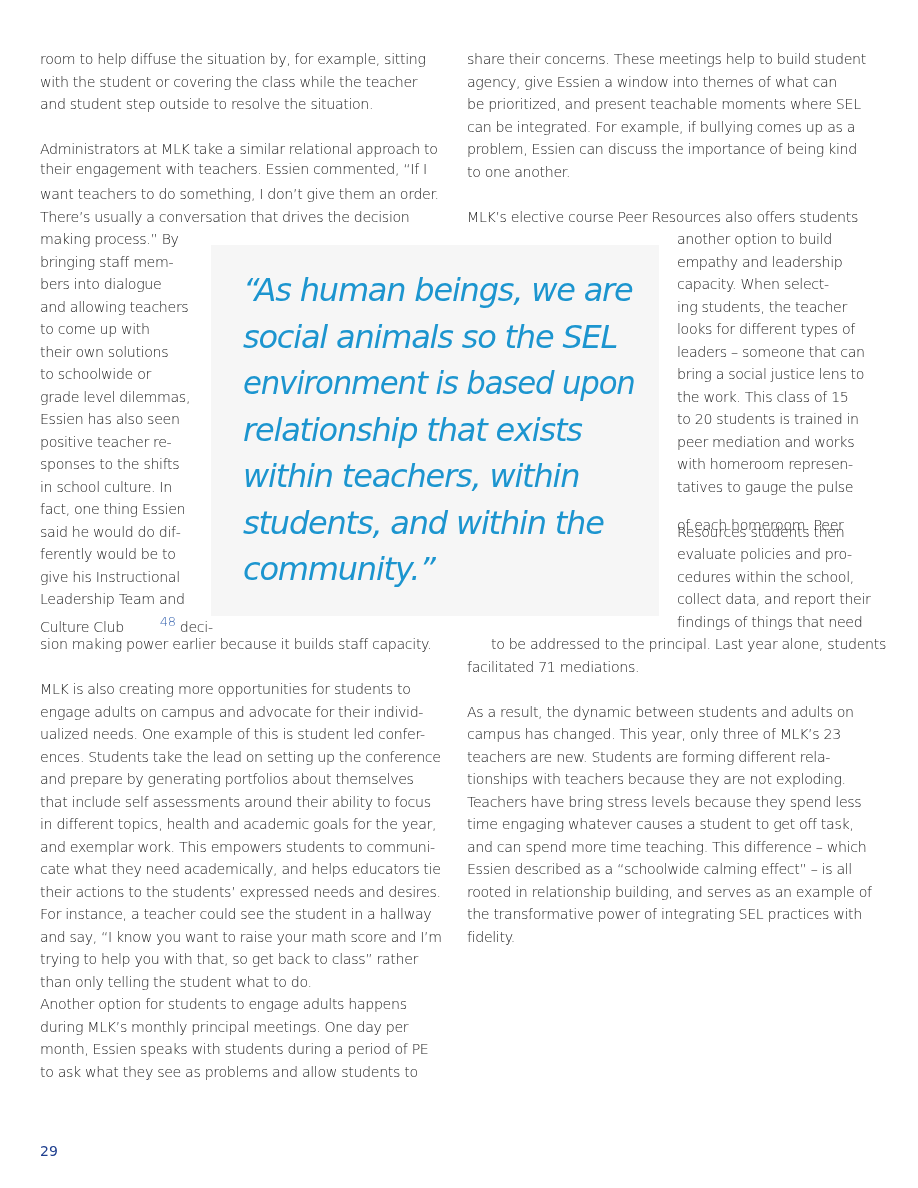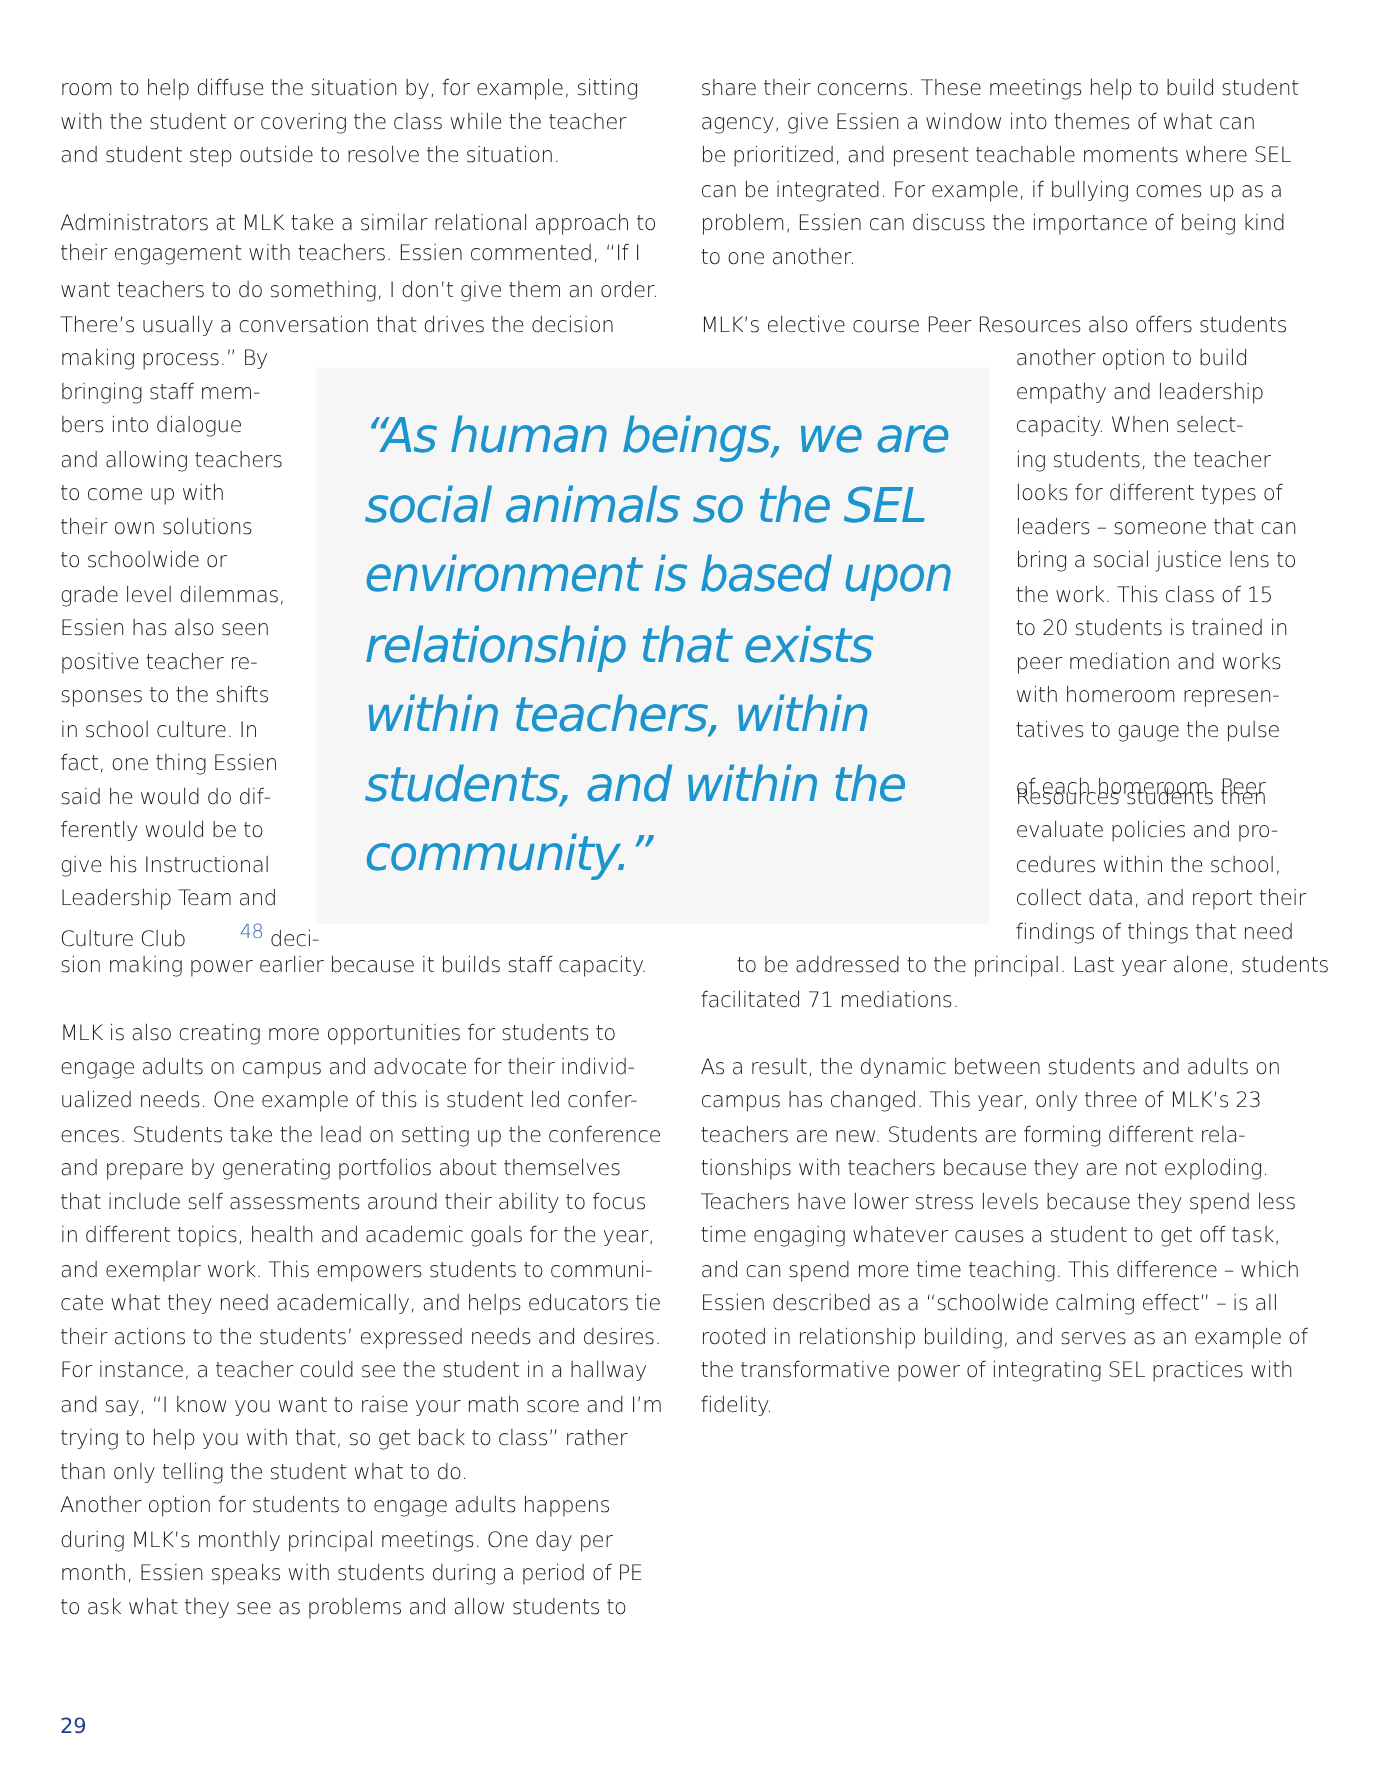--- a/index.html
+++ b/index.html
@@ -96,21 +96,21 @@
     <div class="line" style="left: 677px; top: 543px;">evaluate policies and pro-</div>
     <div class="line" style="left: 677px; top: 565.5px;">cedures within the school,</div>
     <div class="line" style="left: 677px; top: 588px;">collect data, and report their</div>
     <div class="line" style="left: 677px; top: 610.5px;">findings of things that need</div>
     <div class="line" style="left: 467px; top: 633px; margin-left: 24px;">to be addressed to the principal. Last year alone, students</div>
     <div class="line" style="left: 467px; top: 655.5px;">facilitated 71 mediations.</div>
     <div class="line" style="left: 467px; top: 700.5px;">As a result, the dynamic between students and adults on</div>
     <div class="line" style="left: 467px; top: 723px;">campus has changed. This year, only three of MLK’s 23</div>
     <div class="line" style="left: 467px; top: 745.5px;">teachers are new. Students are forming different rela-</div>
     <div class="line" style="left: 467px; top: 768px;">tionships with teachers because they are not exploding.</div>
-    <div class="line" style="left: 467px; top: 790.5px;">Teachers have lower stress levels because they spend less</div>
+    <div class="line" style="left: 467px; top: 790.5px;">Teachers have bring stress levels because they spend less</div>
     <div class="line" style="left: 467px; top: 813px;">time engaging whatever causes a student to get off task,</div>
     <div class="line" style="left: 467px; top: 835.5px;">and can spend more time teaching. This difference – which</div>
     <div class="line" style="left: 467px; top: 858px;">Essien described as a “schoolwide calming effect” – is all</div>
     <div class="line" style="left: 467px; top: 880.5px;">rooted in relationship building, and serves as an example of</div>
     <div class="line" style="left: 467px; top: 903px;">the transformative power of integrating SEL practices with</div>
     <div class="line" style="left: 467px; top: 925.5px;">fidelity.</div>
   </div>
 
 <div class="pullquote">
   <div id="pq">

